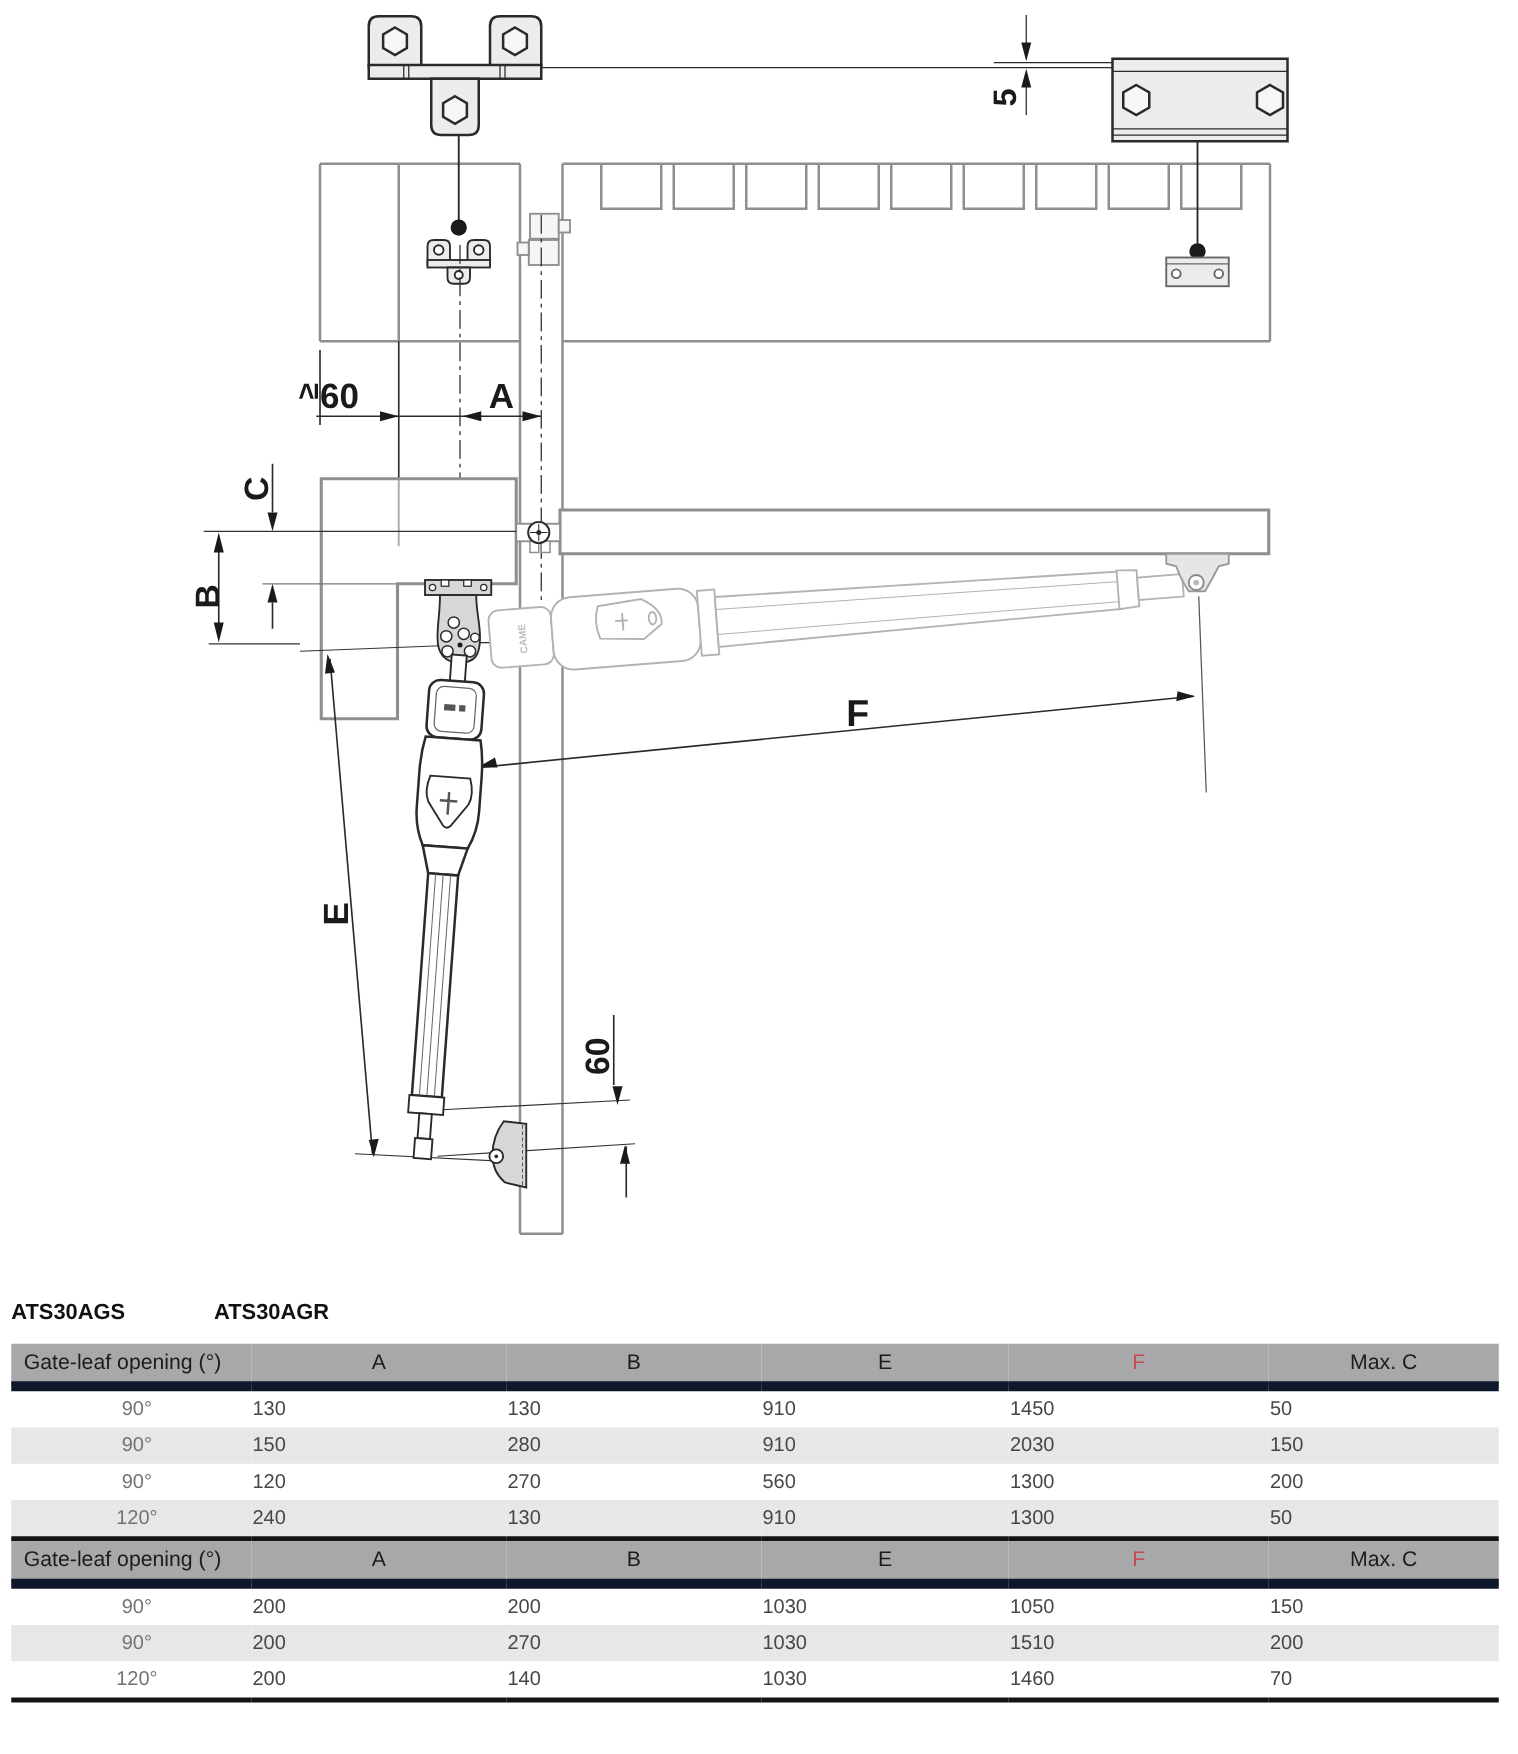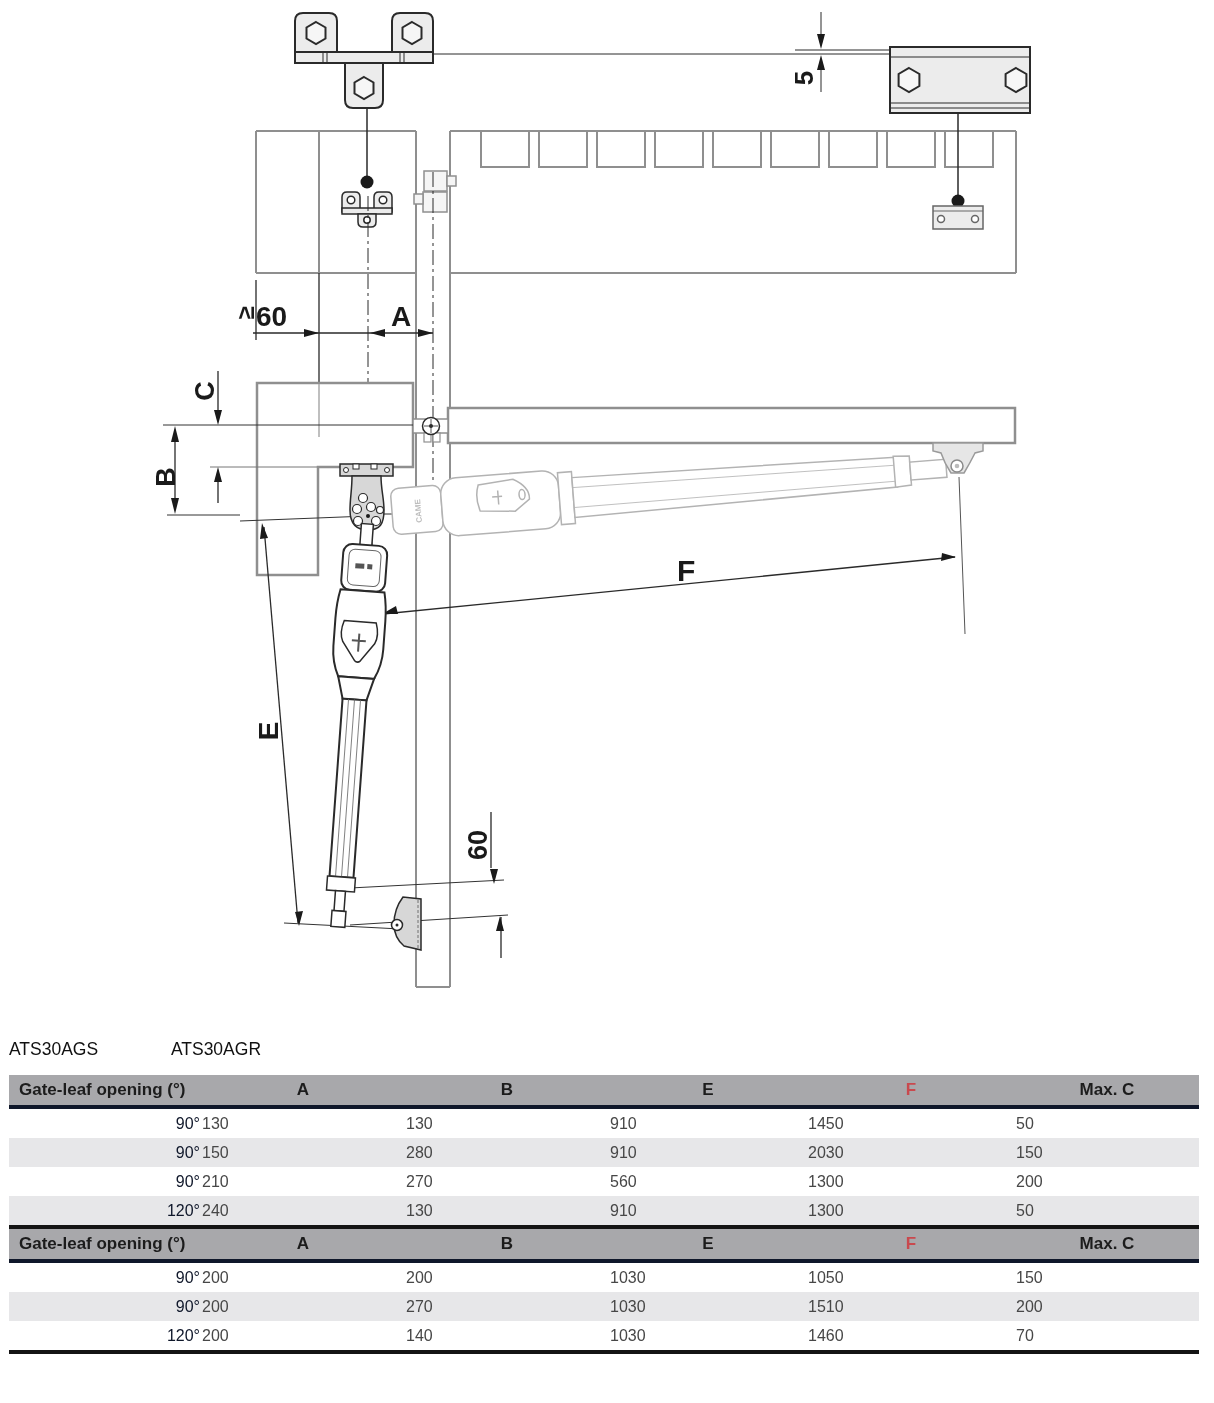--- a/index.html
+++ b/index.html
@@ -1,31 +1,31 @@
 <!DOCTYPE html>
 <html><head>
 <meta charset="utf-8">
 <style>
   html,body{margin:0;padding:0;background:#fff;}
   .wrap{width:1214px;height:1403px;position:relative;background:#fff;
         font-family:"Liberation Sans",sans-serif;overflow:hidden;}
   svg{display:block;}
   .dimtext{font-family:"Liberation Sans",sans-serif;font-weight:bold;fill:#1a1a1a;}
   .tables{padding:0 8px 0 9px;}
-  .tbl-titles{font-size:17.5px;font-weight:normal;color:#111;}
+  .tbl-titles{font-size:17.5px;font-weight:bold;color:#111;}
   .tbl-titles .t1{display:inline-block;width:158px;}
   .tt1{margin:9px 0 15px 0;}
   .tt2{margin:27px 0 15px 0;}
   table.spec{border-collapse:collapse;table-layout:fixed;width:1190px;
              border-bottom:4px solid #141414;}
-  table.spec th{height:28px;font-size:17px;font-weight:bold;color:#1c1c1c;
-                border-bottom:4px solid #0f172a;}
+  table.spec th{height:28px;font-size:17px;font-weight:normal;color:#1c1c1c;
+                border-bottom:8px solid #0f172a;}
   table.spec th.c0{text-align:left;padding-left:10px;}
   table.spec td{height:27px;font-size:16px;color:#474747;text-align:left;}
-  table.spec td.c0{text-align:right;padding-left:10px;color:#0f172a;}
+  table.spec td.c0{text-align:center;padding-left:10px;color:#737373;}
   table.spec tr.alt td{background:#e7e7e9;}
   col.w0{width:192px}col.w1{width:204px}col.w2{width:204px}
   col.w3{width:198px}col.w4{width:208px}col.w5{width:184px}
 </style>
 </head>
 <body>
 
 <div class="wrap">
 
 <svg width="1214" height="1030" viewBox="0 0 1214 1030">
@@ -280,21 +280,21 @@
           <tr class="alt">
             <td class="c0">90°</td>
             <td class="">150</td>
             <td class="">280</td>
             <td class="">910</td>
             <td class="">2030</td>
             <td class="">150</td>
           </tr>
           <tr>
             <td class="c0">90°</td>
-            <td class="">210</td>
+            <td class="">120</td>
             <td class="">270</td>
             <td class="">560</td>
             <td class="">1300</td>
             <td class="">200</td>
           </tr>
           <tr class="alt">
             <td class="c0">120°</td>
             <td class="">240</td>
             <td class="">130</td>
             <td class="">910</td>

